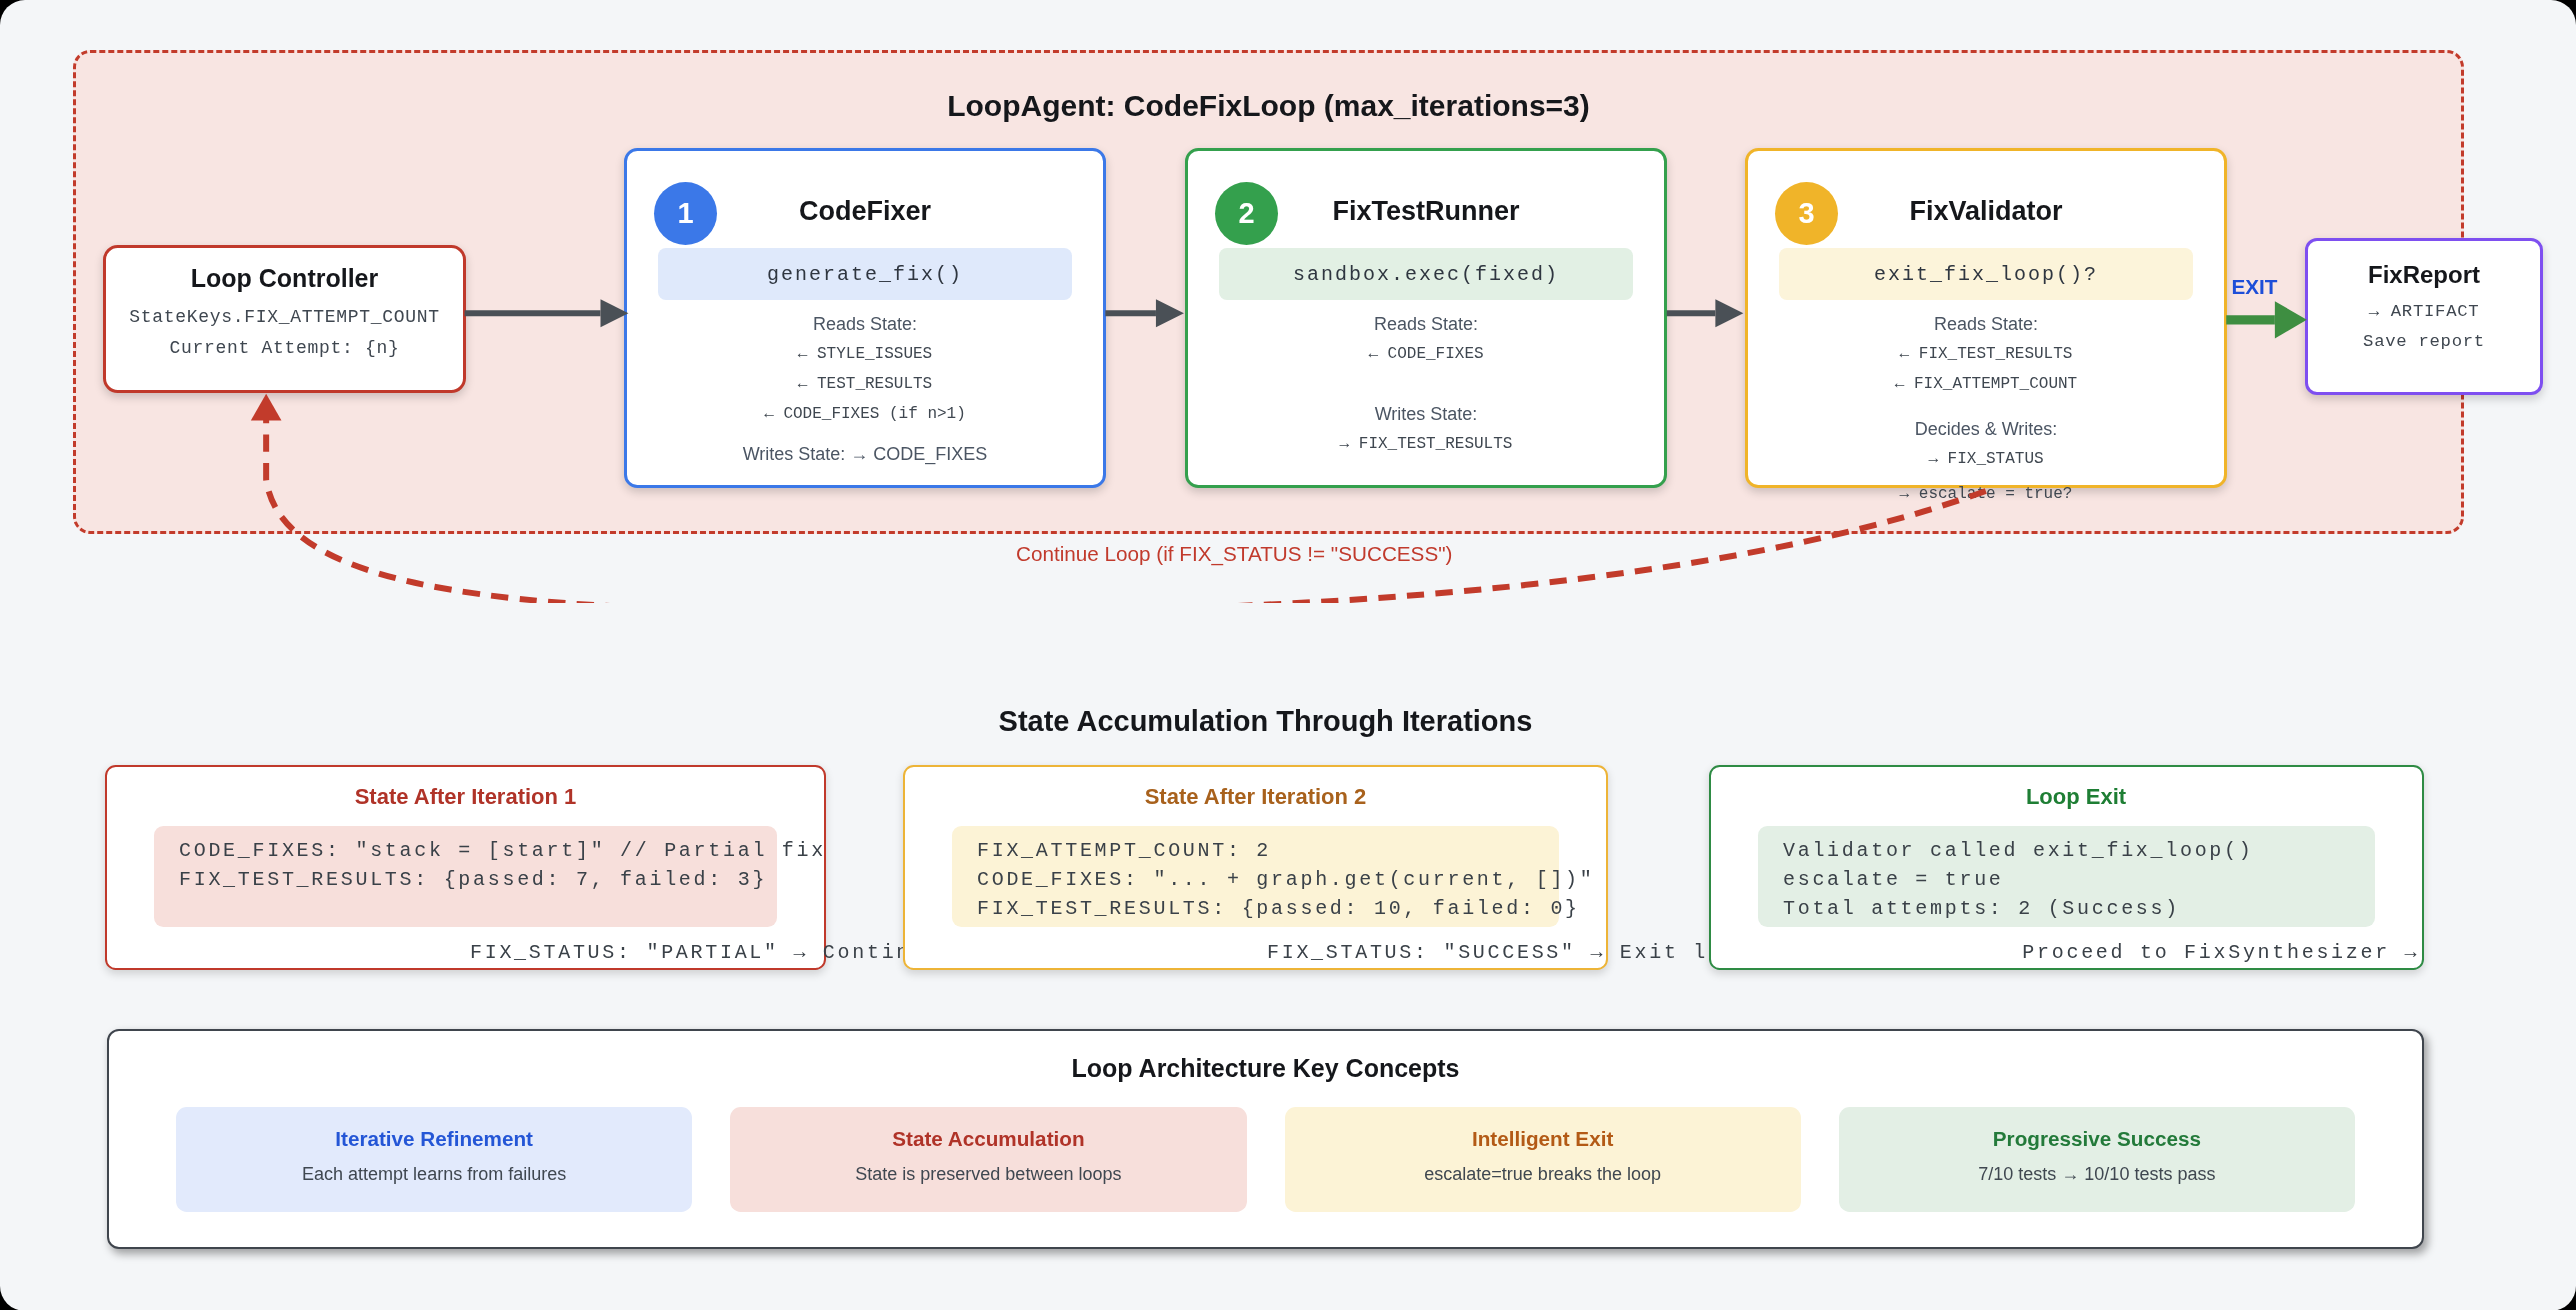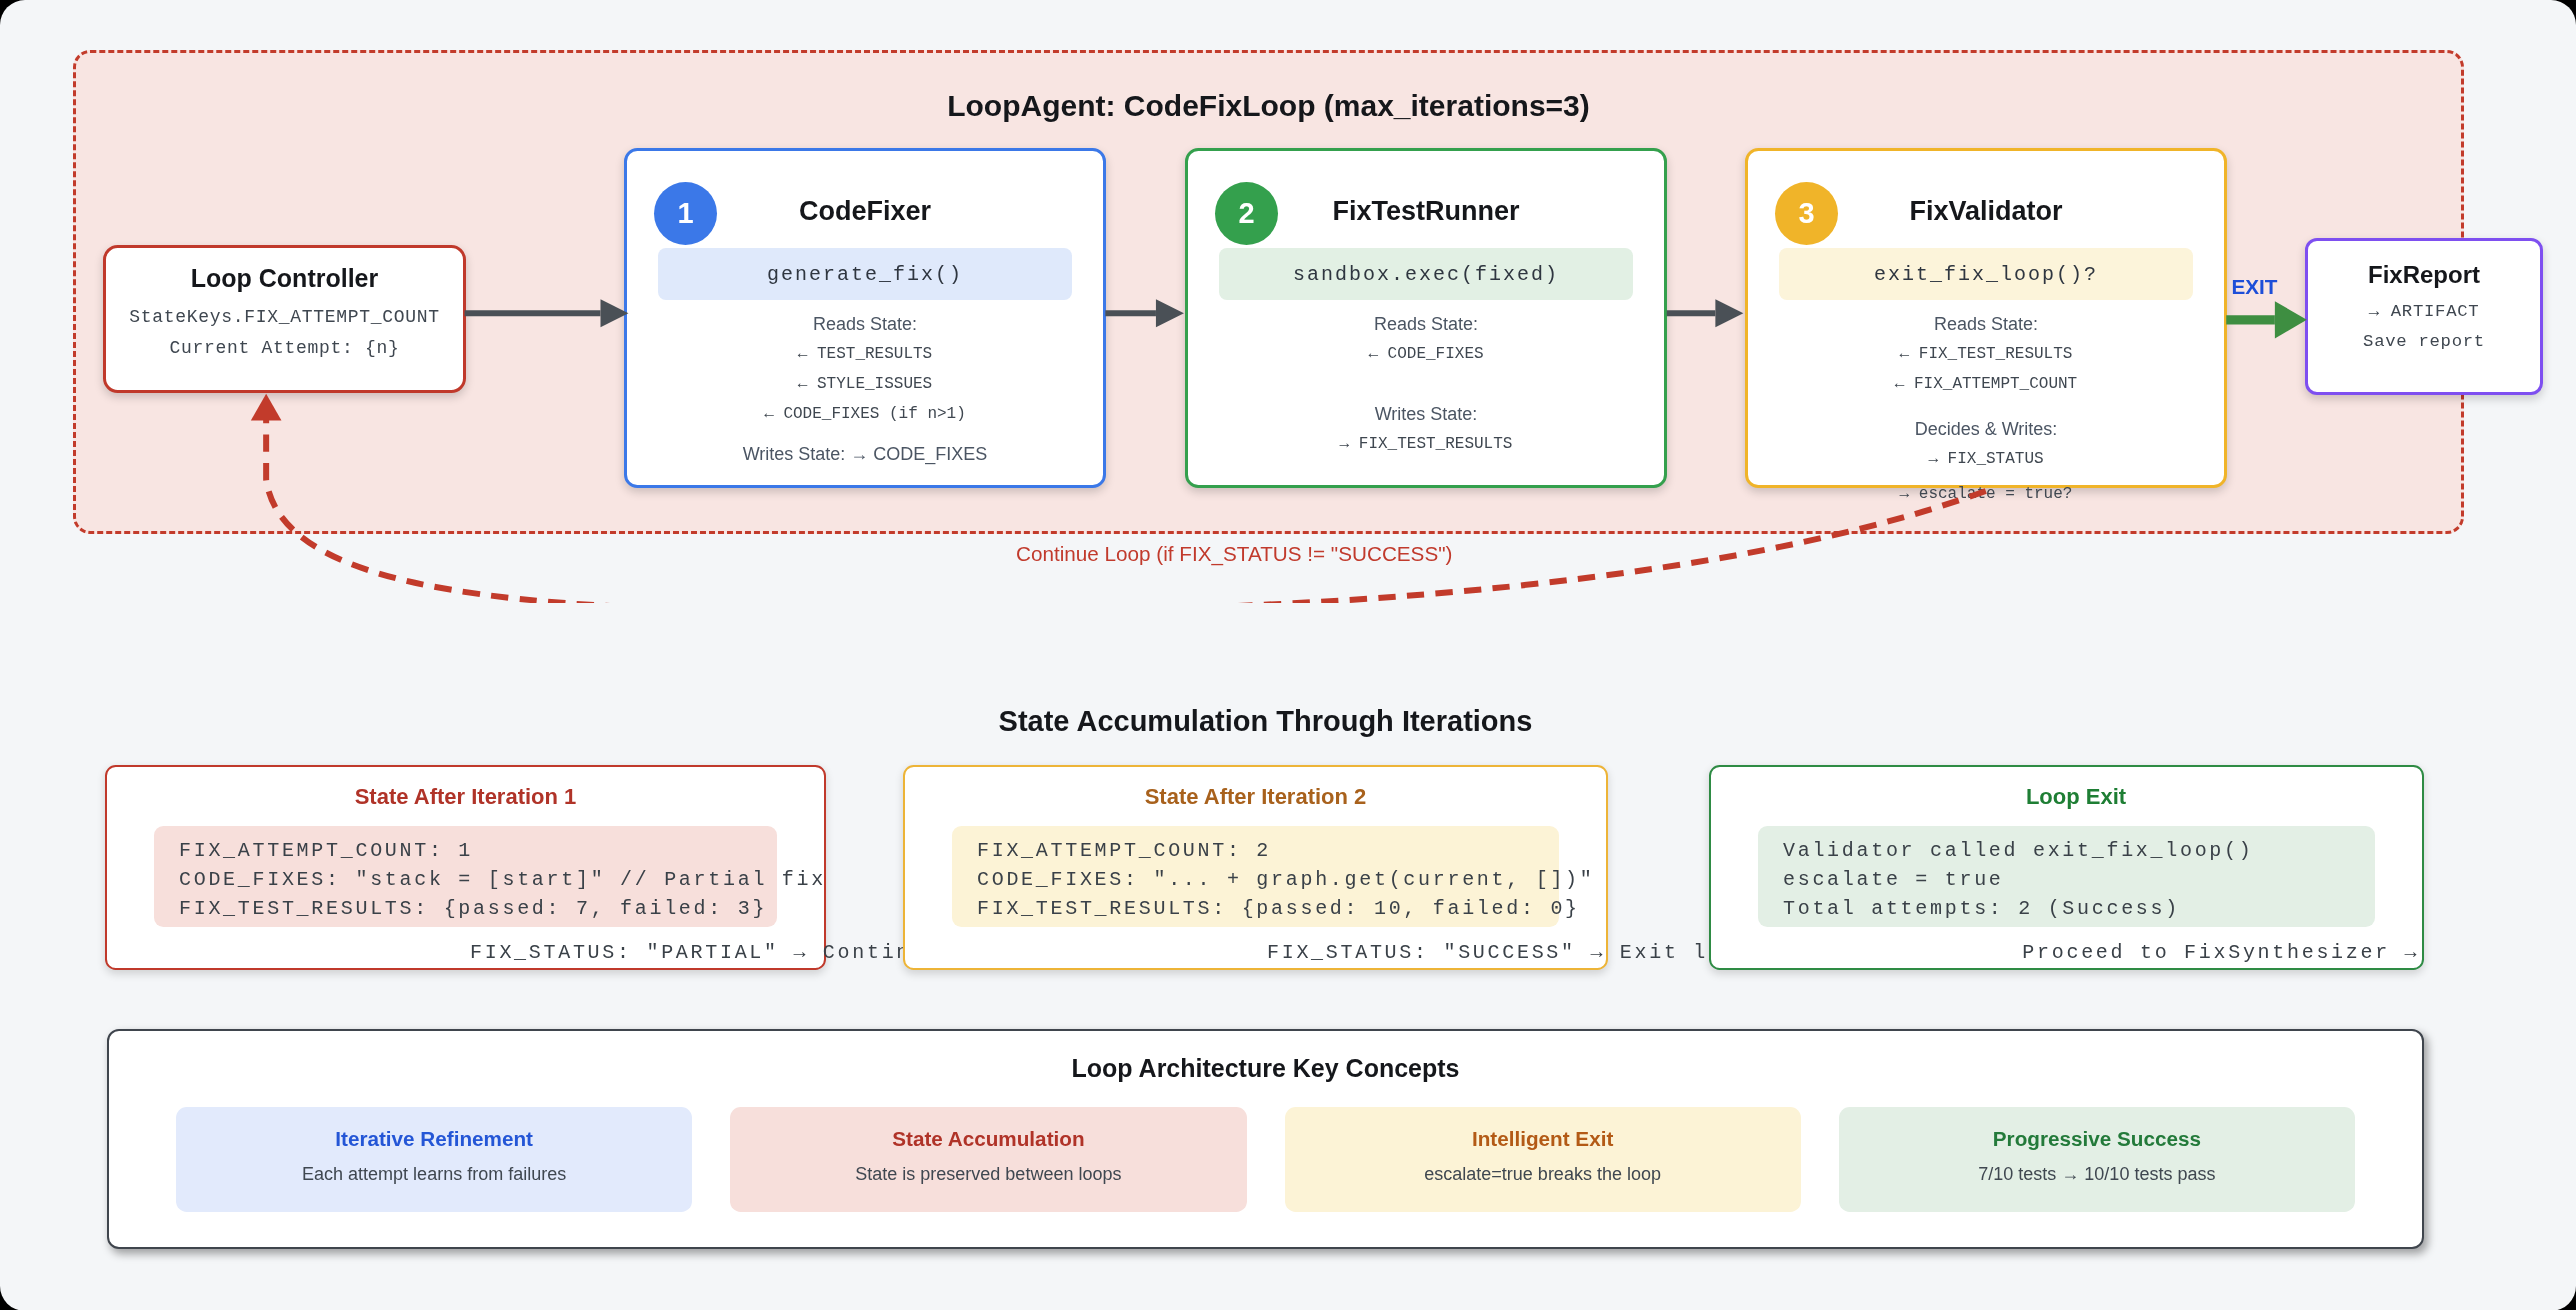--- a/index.html
+++ b/index.html
@@ -118,22 +118,22 @@
       <div class="mono c-line">StateKeys.FIX_ATTEMPT_COUNT</div>
       <div class="mono c-line">Current Attempt: {n}</div>
     </div>
 
     <div class="node agent agent1">
       <div class="badge">1</div>
       <h2>CodeFixer</h2>
       <div class="pill mono">generate_fix()</div>
       <div class="agent-body">
         <div class="label">Reads State:</div>
+        <div class="mono amono">← STYLE_ISSUES</div>
         <div class="mono amono">← TEST_RESULTS</div>
-        <div class="mono amono">← STYLE_ISSUES</div>
         <div class="mono amono">← CODE_FIXES (if n&gt;1)</div>
         <div class="label writes-line">Writes State: → CODE_FIXES</div>
       </div>
     </div>
 
     <div class="node agent agent2">
       <div class="badge">2</div>
       <h2>FixTestRunner</h2>
       <div class="pill mono">sandbox.exec(fixed)</div>
       <div class="agent-body">
@@ -192,21 +192,20 @@
         <polygon points="290,516 267,556 313,556" fill="#c23b2b"></polygon>
       </g>
     </svg>
   </section>
 
   <h2 class="state-title">State Accumulation Through Iterations</h2>
 
   <div class="sbox sbox1">
     <h3>State After Iteration 1</h3>
     <div class="scode mono">
-      <div>FIX_ATTEMPT_COUNT: 1</div>
       <div>CODE_FIXES: "stack = [start]" // Partial fix</div>
       <div>FIX_TEST_RESULTS: {passed: 7, failed: 3}</div>
     </div>
     <div class="sfoot mono">FIX_STATUS: "PARTIAL" → Continue loop</div>
   </div>
 
   <div class="sbox sbox2">
     <h3>State After Iteration 2</h3>
     <div class="scode mono">
       <div>FIX_ATTEMPT_COUNT: 2</div>

